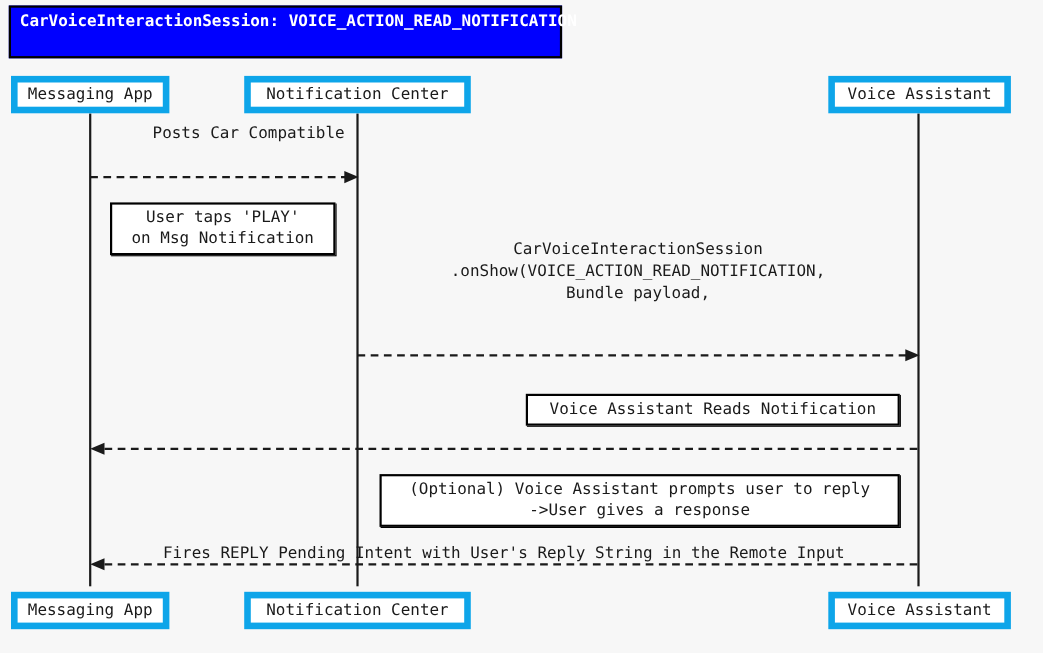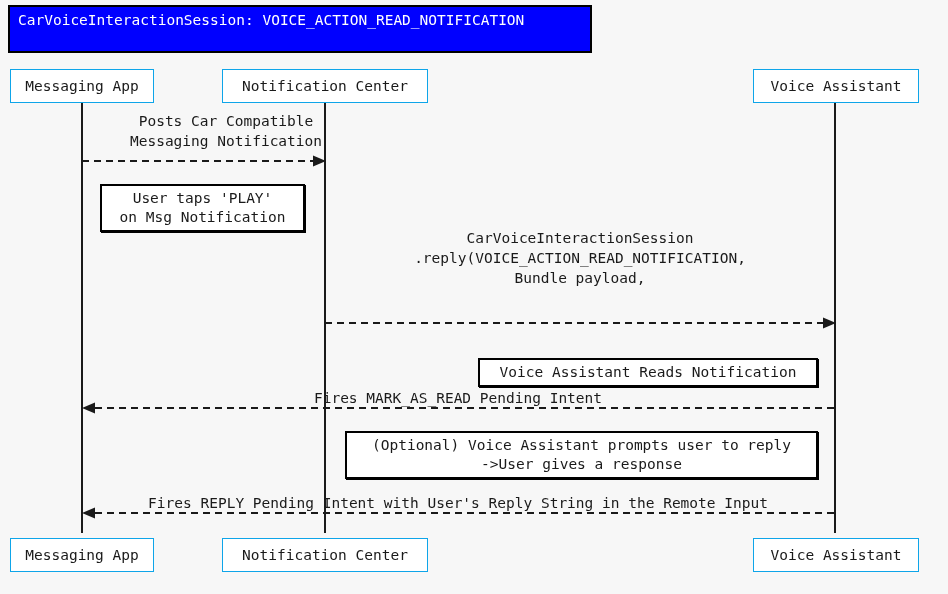--- a/index.html
+++ b/index.html
@@ -36,21 +36,21 @@
     color: #ffffff;
     font-size: 14.5px;
     line-height: 20px;
     white-space: pre;
     letter-spacing: 0px;
   }
 
   
   .participant {
     background: #ffffff;
-    border: 1px solid #0ea5e9;
+    border: 6px solid #0ea5e9;
     box-sizing: border-box;
     height: 34px;
     display: flex;
     align-items: center;
     justify-content: center;
     padding: 0 12px;
     z-index: 3;
   }
   .participant span {
     font-size: 14.5px;
@@ -96,21 +96,21 @@
   }
 
   
   .arrow-svg { z-index: 2; overflow: visible; }
 </style>
 </head>
 <body>
 
 <div id="canvas">
 
-  <div class="abs title-box" style="left:8px; top:5px; width:584px; height:48px;">
+  <div class="abs title-box" style="left:8px; top:5px; width:503px; height:48px;font-weight:bold;">
     <div class="title-line">CarVoiceInteractionSession: VOICE_ACTION_READ_NOTIFICATION</div>
   </div>
 
   <div class="abs lifeline" style="left:81px; top:103px; height:430px;"></div>
   <div class="abs lifeline" style="left:324px; top:103px; height:430px;"></div>
   <div class="abs lifeline" style="left:834px; top:103px; height:430px;"></div>
 
   <div class="abs participant" style="left:10px; top:69px; width:144px;">
     <span>Messaging App</span>
   </div>
@@ -126,49 +126,45 @@
   </div>
   <div class="abs participant" style="left:222px; top:538px; width:206px;">
     <span>Notification Center</span>
   </div>
   <div class="abs participant" style="left:753px; top:538px; width:166px;">
     <span>Voice Assistant</span>
   </div>
 
   <div class="abs msg-label" style="left:82px; top:111px; width:288px;">
     <div class="mline">Posts Car Compatible</div>
-    <div class="mline">Messaging Notification</div>
   </div>
   <svg class="abs arrow-svg" style="left:80px; top:154px; width:250px; height:14px;" viewBox="0 0 250 14">
     <line x1="2" y1="7" x2="236" y2="7" stroke="#1a1a1a" stroke-width="2" stroke-dasharray="7,5"></line>
     <polygon points="246,7 233,1.5 233,12.5" fill="#1a1a1a"></polygon>
   </svg>
 
   <div class="abs note" style="left:100px; top:184px; width:205px; height:48px;">
     <div class="nline">User taps 'PLAY'</div>
     <div class="nline">on Msg Notification</div>
   </div>
 
-  <div class="abs msg-label" style="left:325px; top:228px; width:510px;">
+  <div class="abs msg-label" style="left:325px; top:217px; width:510px;">
     <div class="mline">CarVoiceInteractionSession</div>
-    <div class="mline">.reply(VOICE_ACTION_READ_NOTIFICATION,</div>
+    <div class="mline">.onShow(VOICE_ACTION_READ_NOTIFICATION,</div>
     <div class="mline">Bundle payload,</div>
   </div>
   <svg class="abs arrow-svg" style="left:323px; top:316px; width:517px; height:14px;" viewBox="0 0 517 14">
     <line x1="2" y1="7" x2="503" y2="7" stroke="#1a1a1a" stroke-width="2" stroke-dasharray="7,5"></line>
     <polygon points="513,7 500,1.5 500,12.5" fill="#1a1a1a"></polygon>
   </svg>
 
   <div class="abs note" style="left:478px; top:345px; width:340px; height:29px;margin-top:13px;">
     <div class="nline">Voice Assistant Reads Notification</div>
   </div>
 
-  <div class="abs msg-label" style="left:82px; top:388px; width:752px;">
-    <div class="mline">Fires MARK_AS_READ Pending Intent</div>
-  </div>
   <svg class="abs arrow-svg" style="left:79px; top:401px; width:758px; height:14px;" viewBox="0 0 758 14">
     <line x1="16" y1="7" x2="756" y2="7" stroke="#1a1a1a" stroke-width="2" stroke-dasharray="7,5"></line>
     <polygon points="3,7 16,1.5 16,12.5" fill="#1a1a1a"></polygon>
   </svg>
 
   <div class="abs msg-label" style="left:82px; top:493px; width:752px;">
     <div class="mline">Fires REPLY Pending Intent with User's Reply String in the Remote Input</div>
   </div>
 
   <div class="abs note" style="left:345px; top:431px; width:473px; height:48px;">

